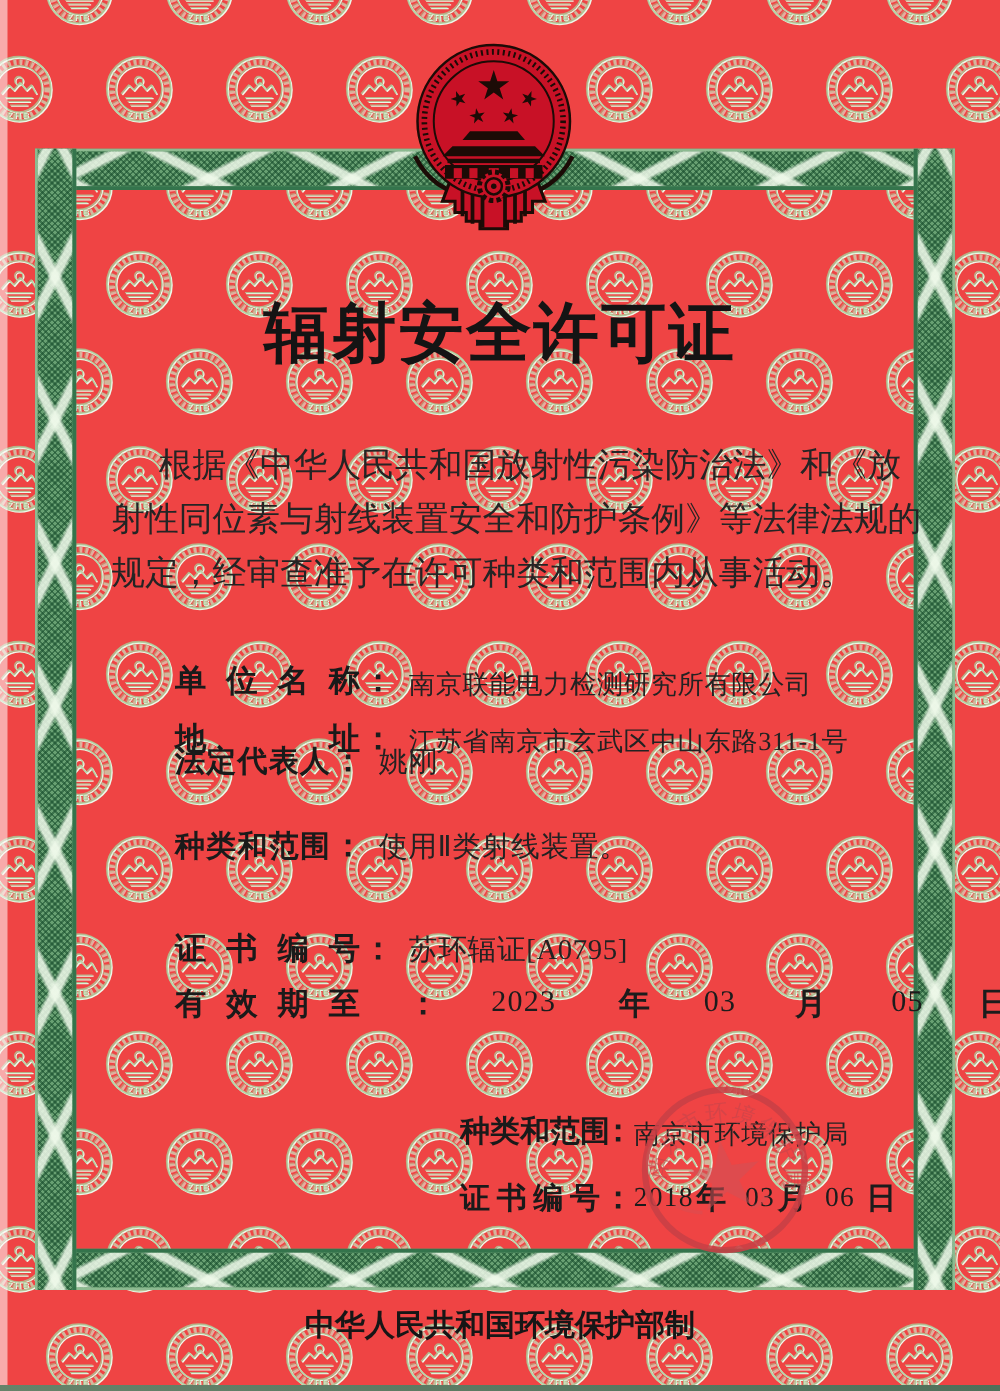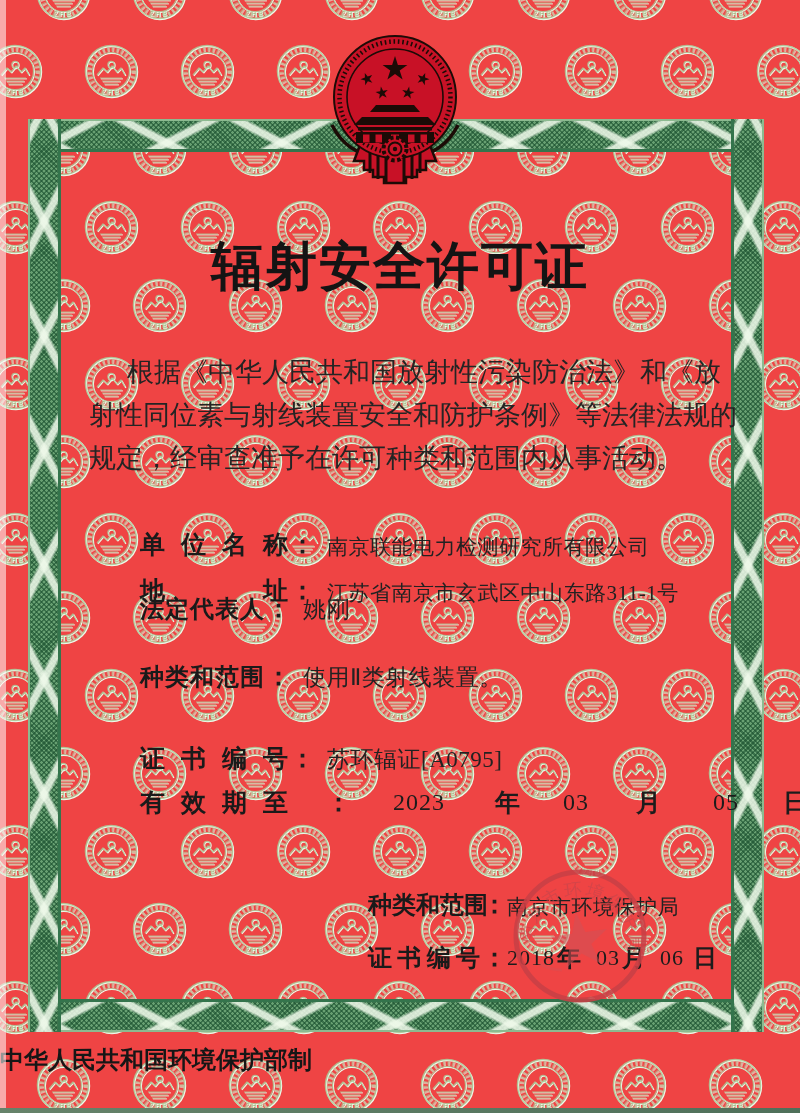--- a/index.html
+++ b/index.html
@@ -49,21 +49,21 @@
   .val-lg{font-size:23px;}
   .num{font-size:24px;position:relative;top:-3px;letter-spacing:1px;}
   .num-sm{font-size:22px;position:relative;top:-3px;letter-spacing:1px;}
   .unit{font-weight:600;font-size:25px;}
   .unit-sm{font-weight:600;font-size:24px;}
   .r1{top:528px;} .r2{top:574px;} .r3{top:592px;font-family:Liberation Serif, serif;} .r4{top:660px;}
   .r5{top:742px;} .r6{top:786px;gap:36px;}
   .r7{top:888px;} .r8{top:941px;}
   .seal{position:absolute;left:510px;top:866px;width:140px;height:140px;z-index:4;}
   .footer{
-    position:absolute;left:0;right:0;top:1044px;text-align:left;z-index:2;
+    position:absolute;left:0;right:0;top:1044px;text-align:center;z-index:2;
     font-family:Liberation Sans, sans-serif;font-weight:700;font-size:24px;color:#161616;
   }
   .left-edge{position:absolute;left:0;top:0;width:6px;height:100%;background:rgba(255,255,255,.55);z-index:5;}
   .bottom-strip{position:absolute;left:0;bottom:0;width:100%;height:5px;background:linear-gradient(to right,#66836a,#4f705a);z-index:5;}
 </style>
 </head>
 <body>
 
 <div class="page">
 

